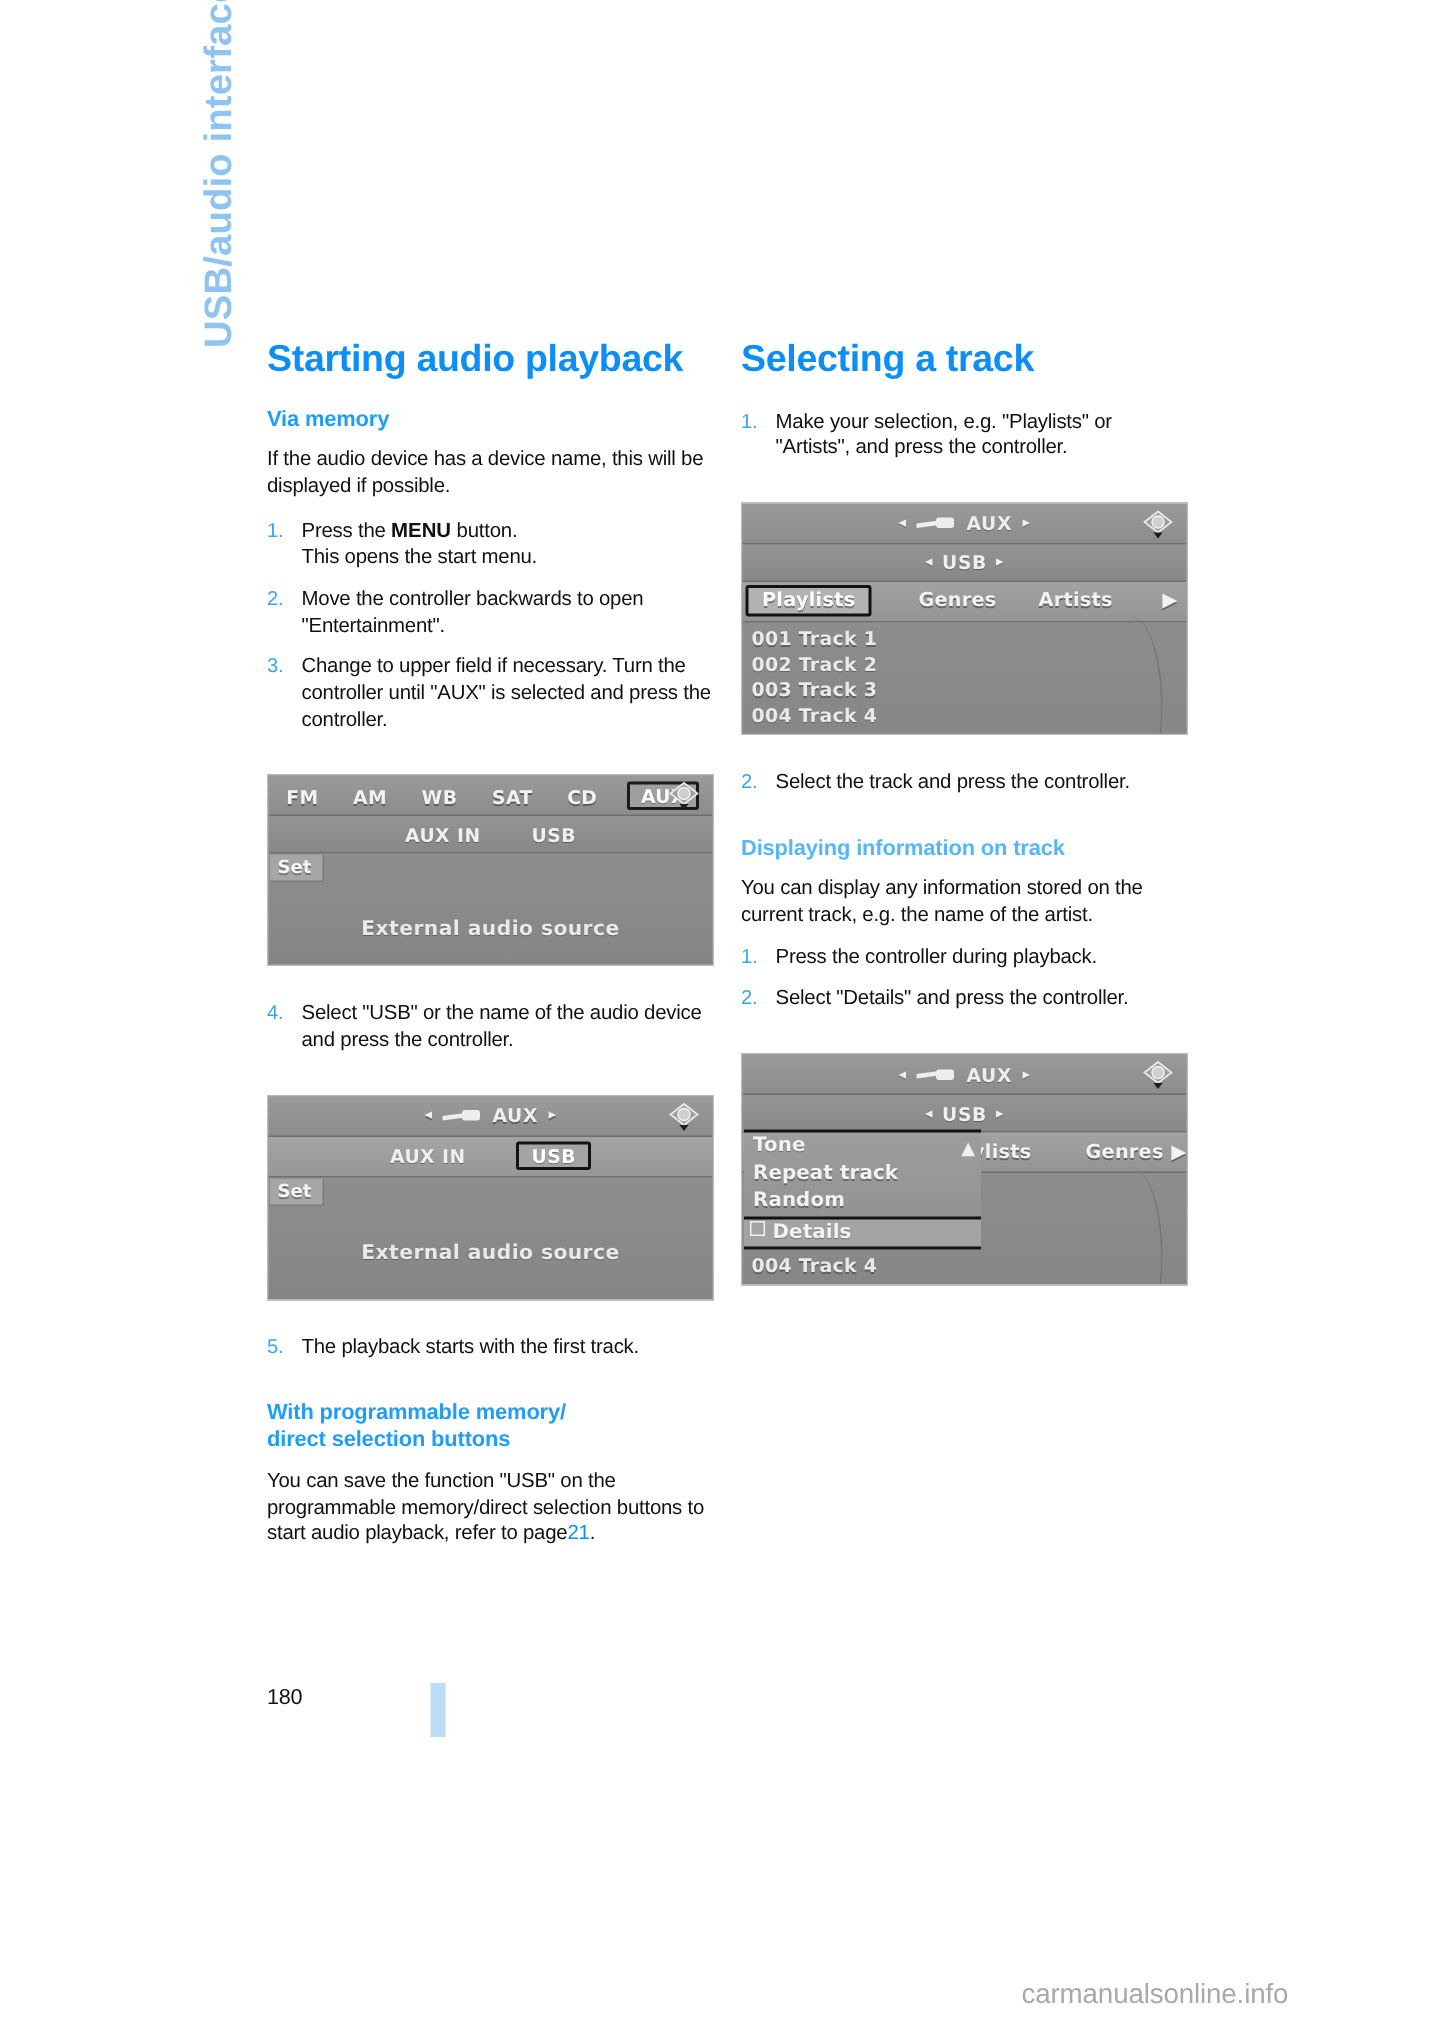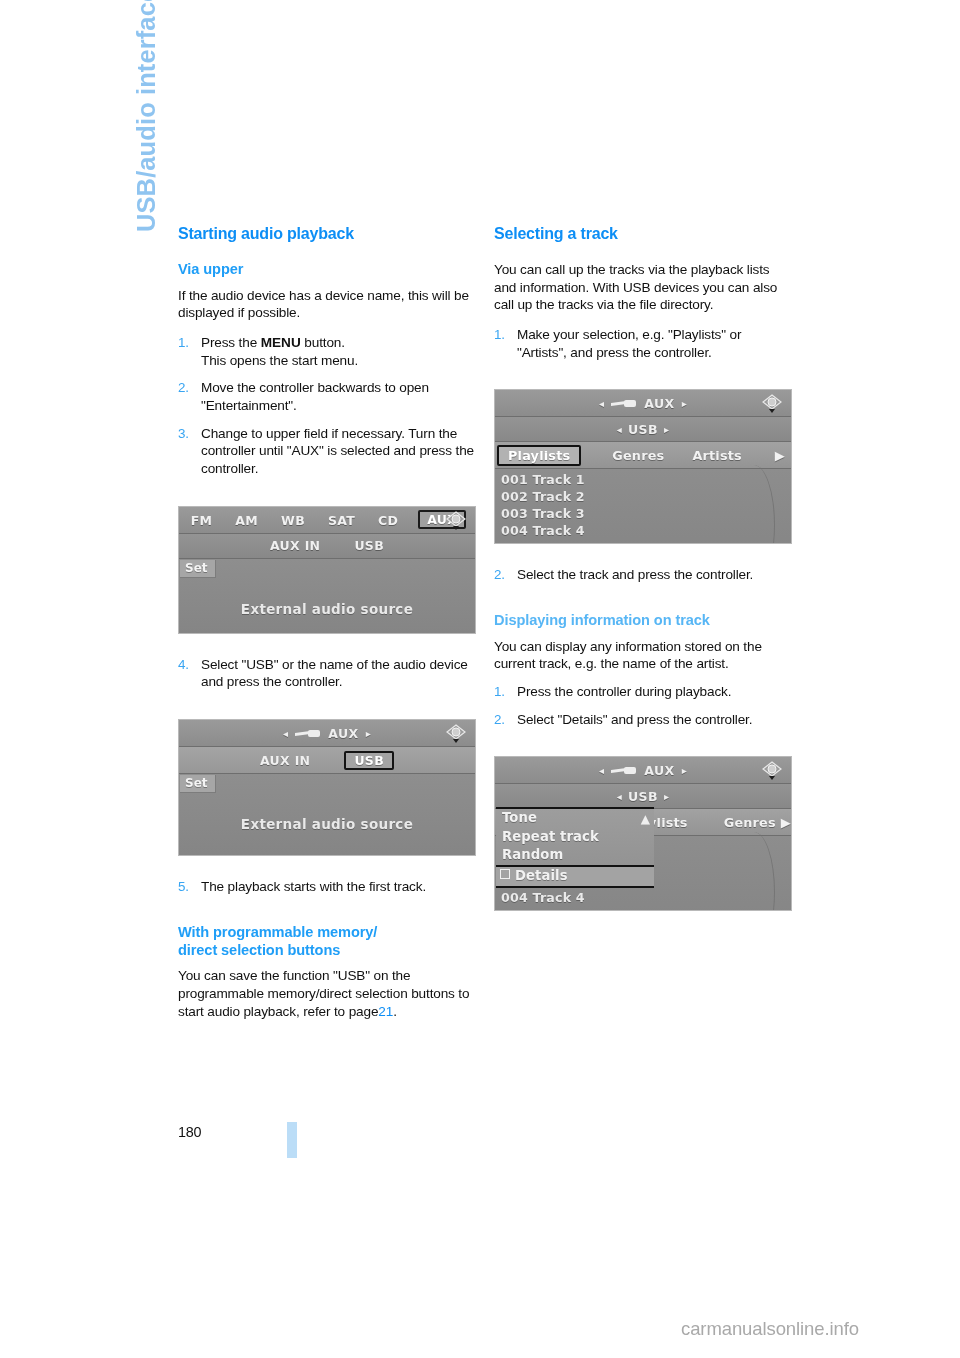--- a/index.html
+++ b/index.html
@@ -50,21 +50,21 @@
   .col {
     position: absolute;
     top: 225px;
     width: 298px;
   }
   #col-left  { left: 178px; }
   #col-right { left: 494px; }
 
   h1.sec {
     color: #0d8ef5;
-    font-size: 16px;
+    font-size: 25px;
     font-weight: bold;
     margin: 0 0 17px 0;
     line-height: 1.18;
     letter-spacing: -0.2px;
   }
   h2.sub {
     color: #1f9ef7;
     font-size: 14.6px;
     font-weight: bold;
     margin: 0 0 8px 0;
@@ -358,21 +358,21 @@
 <div id="page">
 
   <div id="side-tab">
     <div id="side-tab-inner">USB/audio interface</div>
   </div>
 
   <div class="col" id="col-left">
 
     <h1 class="sec">Starting audio playback</h1>
 
-    <h2 class="sub">Via upper</h2>
+    <h2 class="sub">Via memory</h2>
 
     <p class="body">If the audio device has a device name, this will be displayed if possible.</p>
 
     <ol class="steps">
       <li>
         <span class="num">1.</span><span>Press the </span><span class="menu-kw">MENU</span><span> button.</span><br><span>This opens the start menu.</span>
       </li>
       <li>
         <span class="num">2.</span><span>Move the controller backwards to open "Entertainment".</span>
       </li>
@@ -469,21 +469,20 @@
     </h2>
 
     <p class="body nomar"><span>You can save the function "USB" on the programmable memory/direct selection buttons to start audio playback, refer to page</span><span class="lnk">21</span><span>.</span></p>
 
   </div>
 
   <div class="col" id="col-right">
 
     <h1 class="sec">Selecting a track</h1>
 
-    <p class="body">You can call up the tracks via the playback lists and information. With USB devices you can also call up the tracks via the file directory.</p>
 
     <ol class="steps">
       <li>
         <span class="num">1.</span><span>Make your selection, e.g. "Playlists" or "Artists", and press the controller.</span>
       </li>
     </ol>
 
     <div class="gap-m"></div>
 
     <div class="shot" style="height:155px">

